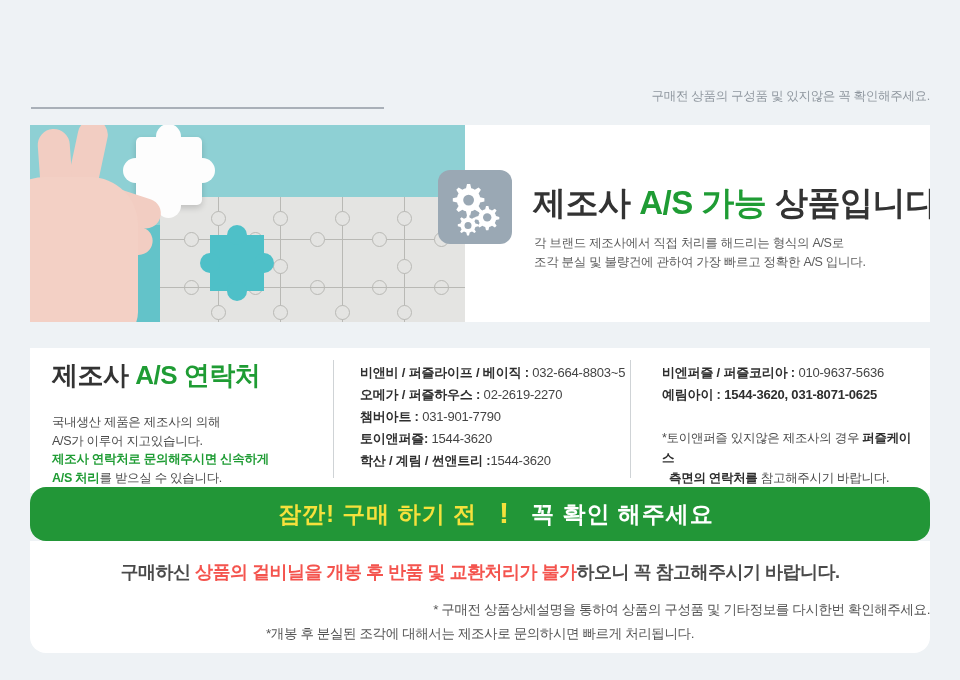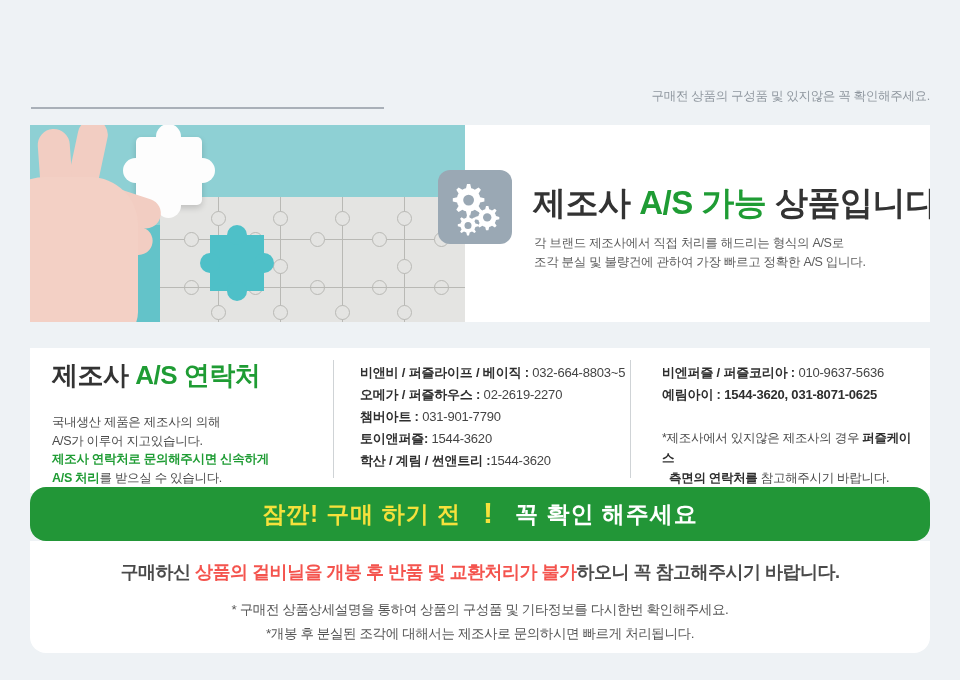--- a/index.html
+++ b/index.html
@@ -305,21 +305,21 @@
     left: 30px;
     top: 487px;
     width: 900px;
     height: 54px;
     background: #229637;
     border-radius: 16px;
     overflow: hidden;
   }
   .banner-inner {
     position: absolute;
-    left: 0; top: 0;
+    left: 16px; top: 0;
     width: 900px; height: 54px;
     display: flex;
     align-items: center;
     justify-content: center;
     gap: 22px;
   }
   .banner-left {
     font-size: 23px;
     font-weight: bold;
     color: #f5e13c;
@@ -366,21 +366,21 @@
   .notice-main .red { color: #f4544e; }
   .notice-sub {
     position: absolute;
     left: 0;
     width: 900px;
     font-size: 13.5px;
     color: #555555;
     letter-spacing: -0.4px;
     white-space: nowrap;
   }
-  .notice-sub.s1 { top: 60px; }
+  .notice-sub.s1 { top: 60px; text-align: right; }
   .notice-sub.s2 { top: 84px; }
 </style>
 </head>
 <body>
 
 <div class="page">
 
   <div class="header">
     <div class="header-rule"></div>
     <div class="header-note">구매전 상품의 구성품 및 있지않은 꼭 확인해주세요.</div>
@@ -506,21 +506,21 @@
     </div>
 
     <div class="ct-col-c">
       <div class="ct-line">
         <b>비엔퍼즐 / 퍼즐코리아 :</b><span> 010-9637-5636</span>
       </div>
       <div class="ct-line">
         <b>예림아이 :</b><b> 1544-3620, 031-8071-0625</b>
       </div>
       <div class="ct-note">
-        <span><span>*제조사에서 있지않은 제조사의 경우 </span><b>퍼즐케이스</b></span>
+        <span><span>*토이앤퍼즐 있지않은 제조사의 경우 </span><b>퍼즐케이스</b></span>
         <span class="ind"><b>측면의 연락처를</b><span> 참고해주시기 바랍니다.</span></span>
       </div>
     </div>
   </div>
 
   <div class="banner">
     <div class="banner-inner">
       <span class="banner-left">잠깐! 구매 하기 전</span>
       <span class="banner-bang">!</span>
       <span class="banner-right">꼭 확인 해주세요</span>

